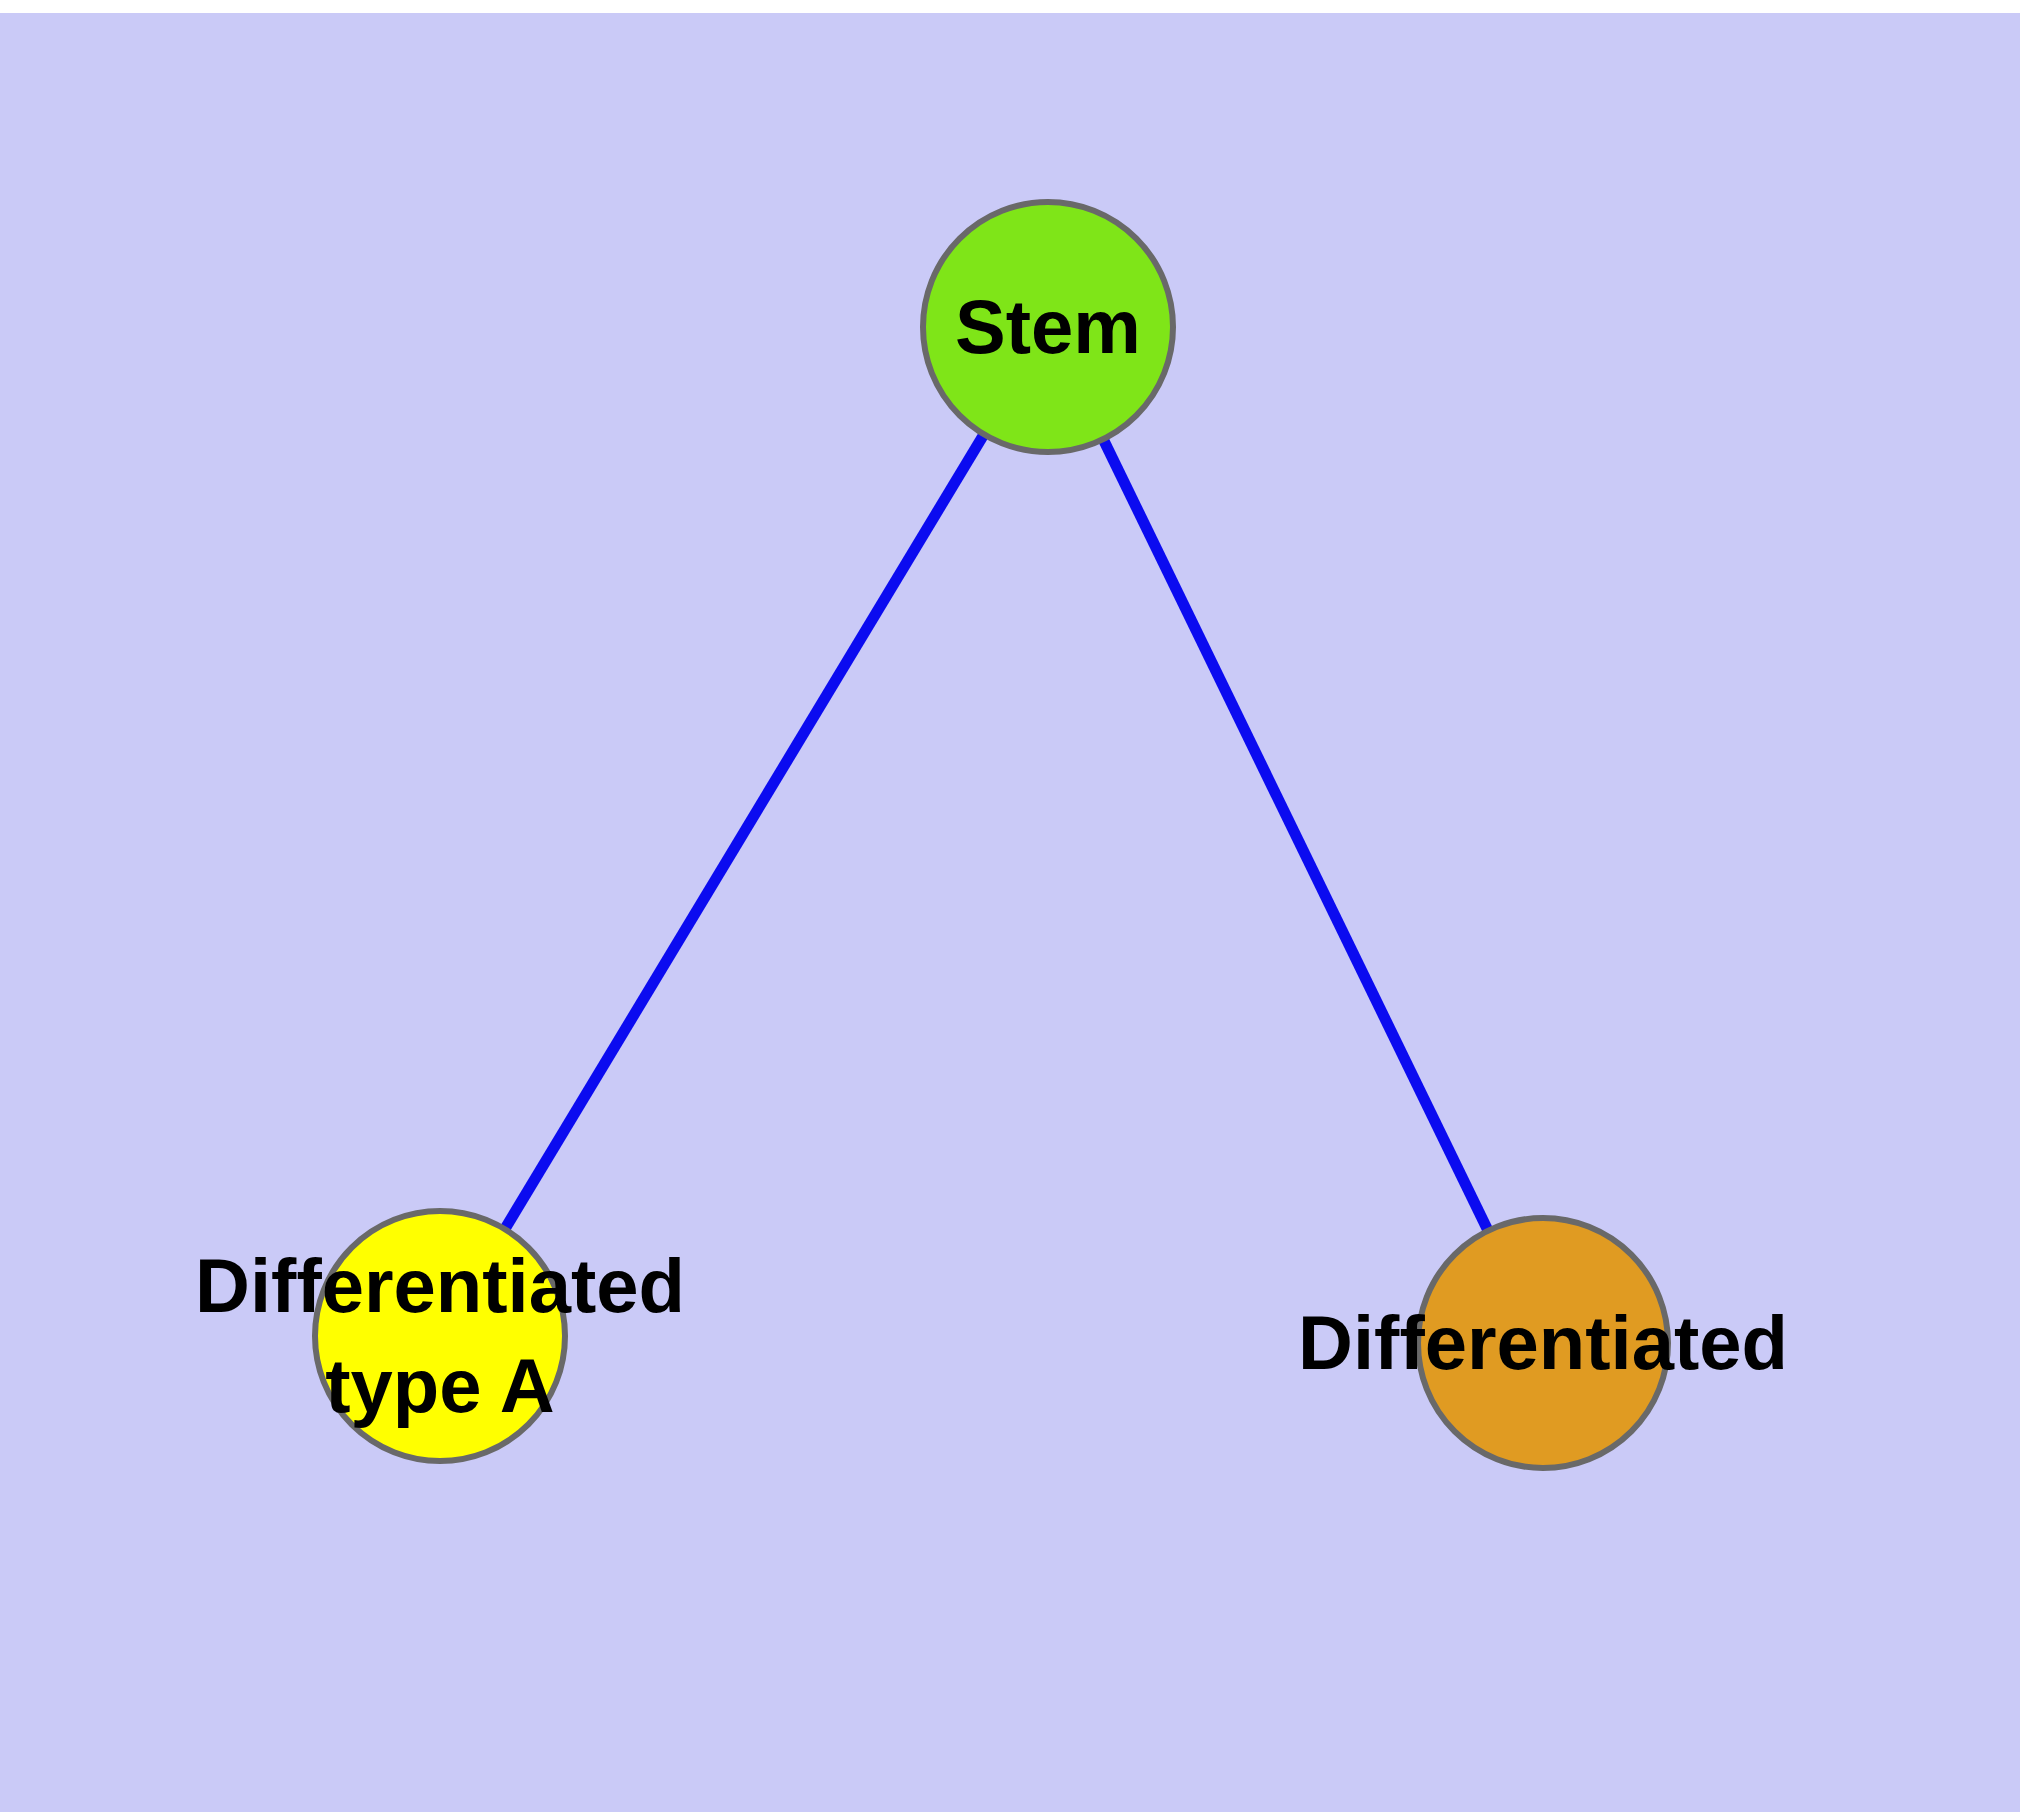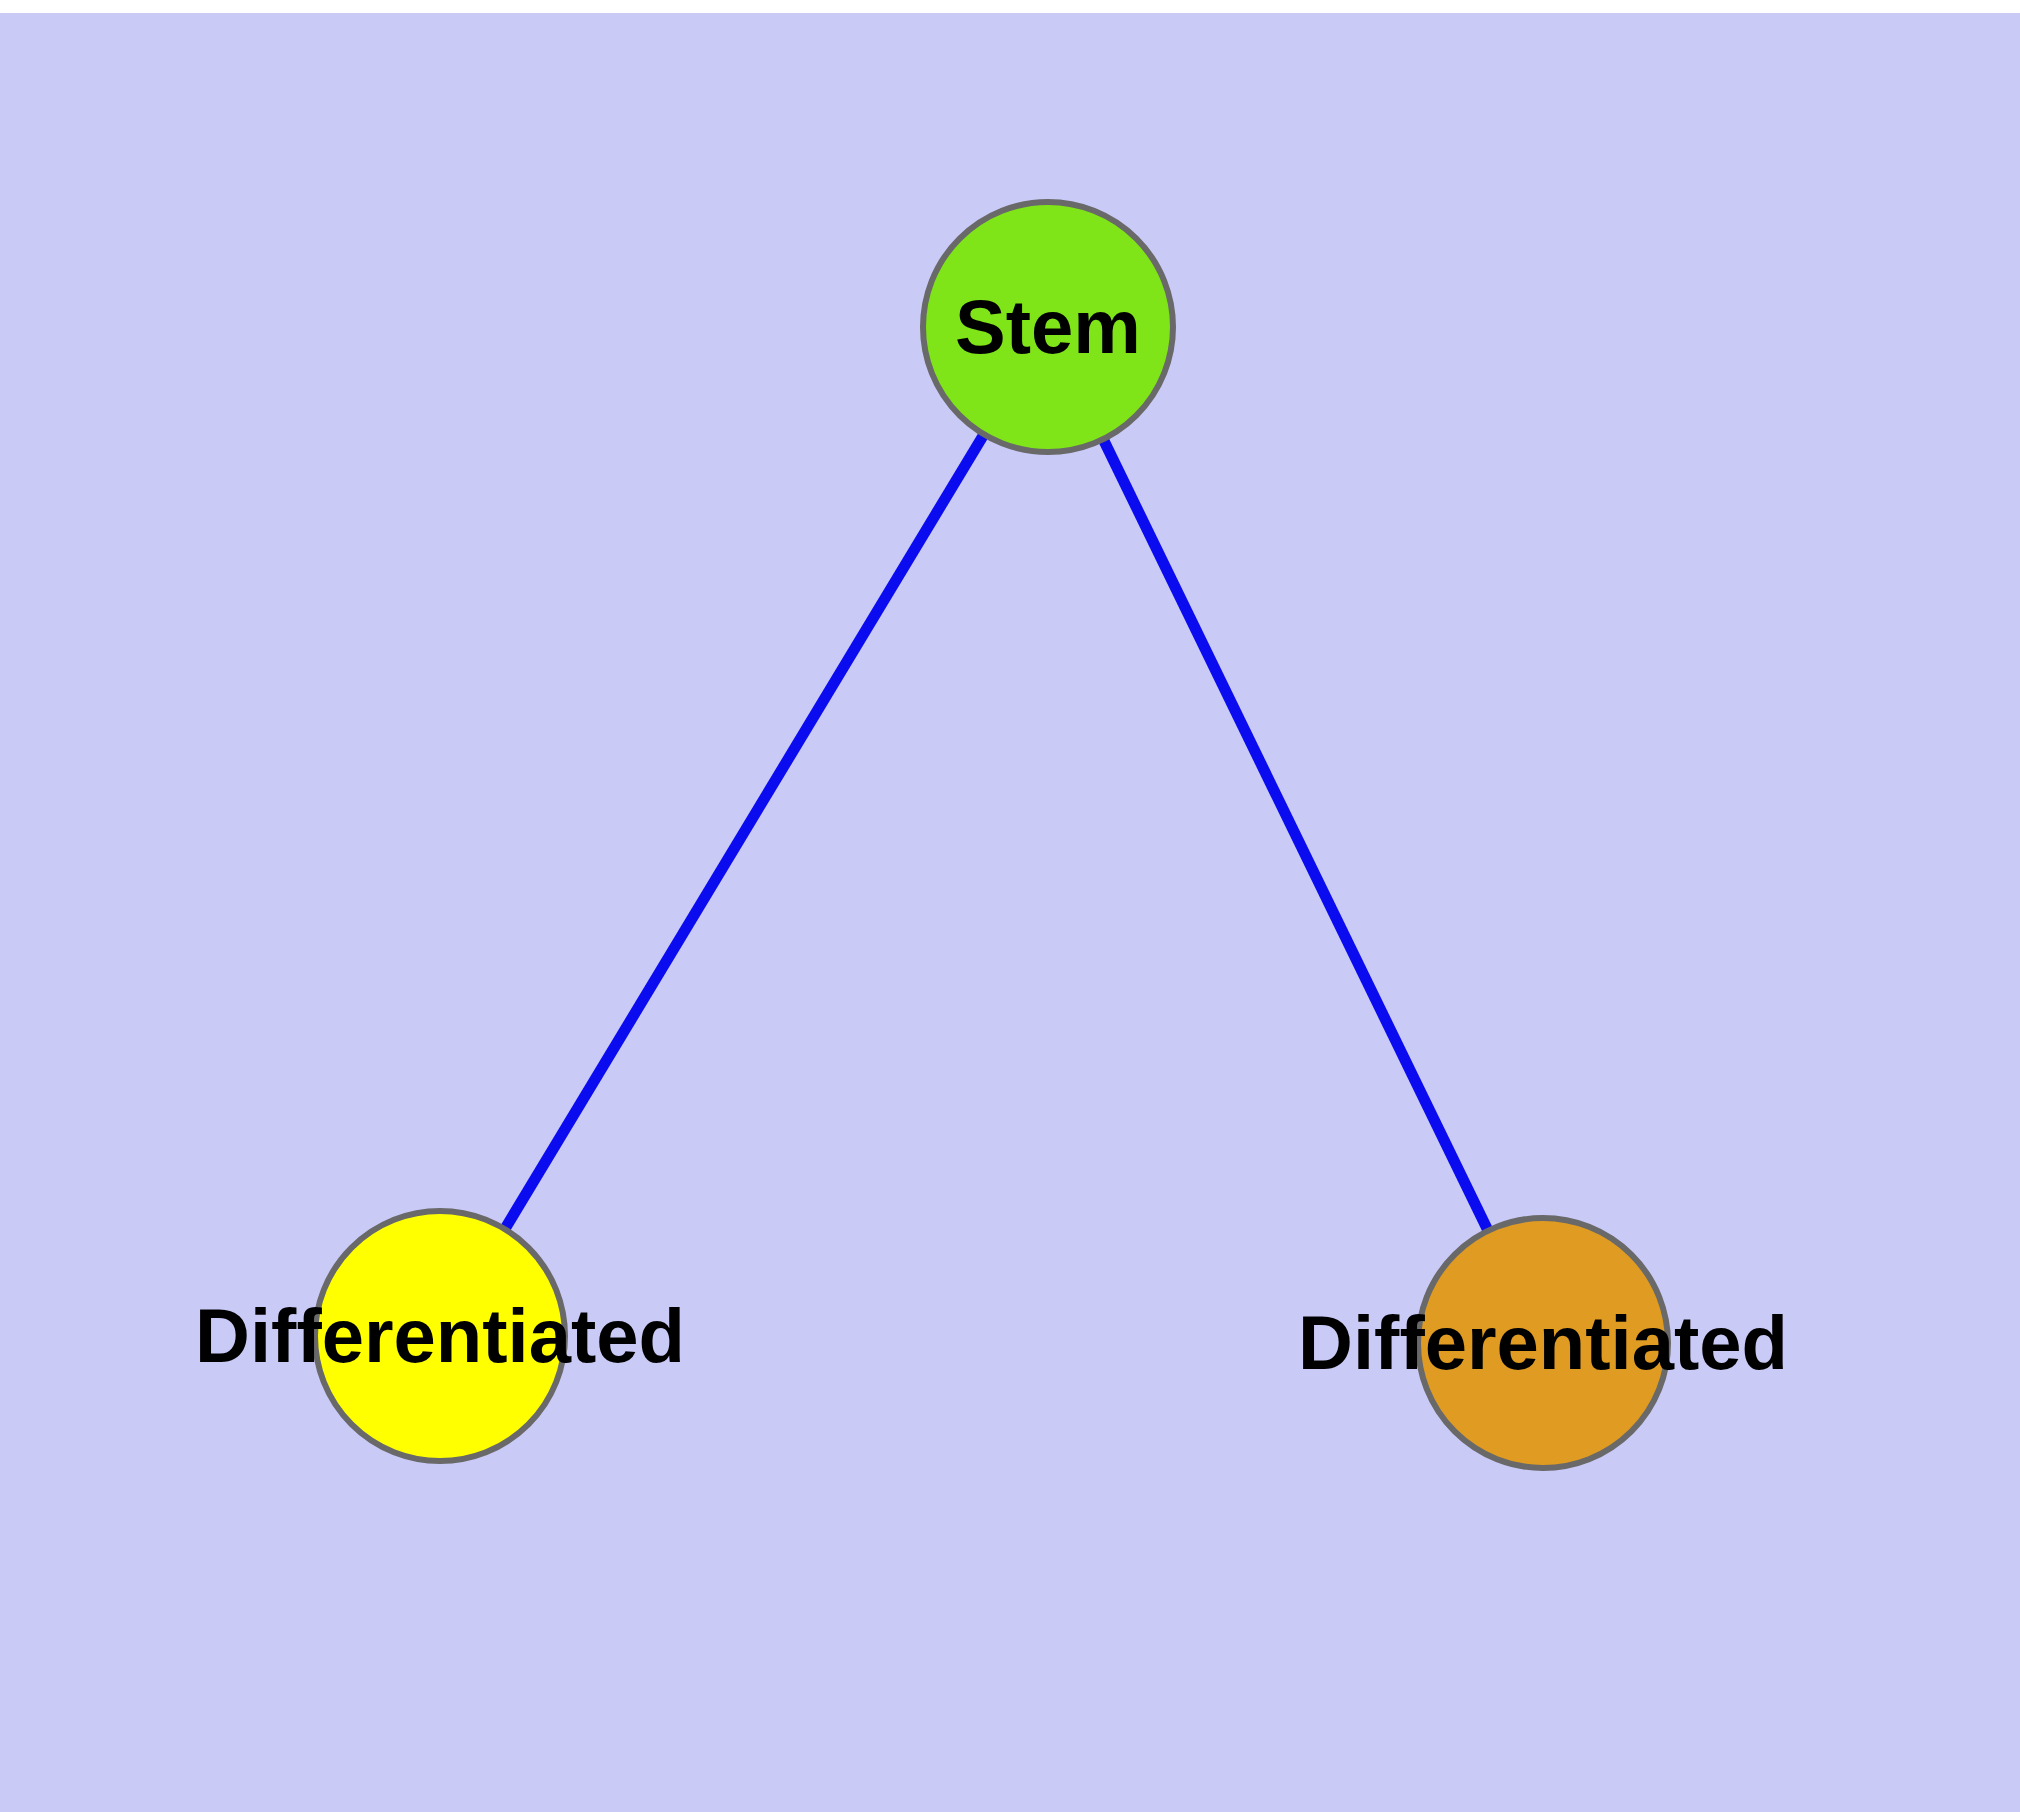--- a/index.html
+++ b/index.html
@@ -72,20 +72,21 @@
   <div class="node" style="left: 920px; top: 189px; width: 256px; height: 256px; background: rgb(127, 229, 24); border-color: rgb(105, 105, 105);"></div>
   <div class="node" style="left: 312px; top: 1198px; width: 256px; height: 256px; background: rgb(255, 255, 0); border-color: rgb(105, 105, 105);"></div>
   <div class="node" style="left: 1415px; top: 1205px; width: 256px; height: 256px; background: rgb(224, 155, 34); border-color: rgb(105, 105, 105);"></div>
 
   <div class="node-label" style="left: 1048px; top: 317px; color: rgb(0, 0, 0);">
     <span class="line">Stem</span>
   </div>
 
   <div class="node-label" style="left: 440px; top: 1326px; color: rgb(0, 0, 0);">
     <span class="line">Differentiated</span>
+    <span class="line">type A</span>
   </div>
 
   <div class="node-label" style="left: 1543px; top: 1333px; color: rgb(0, 0, 0);">
     <span class="line">Differentiated</span>
   </div>
 
   <div class="frame-strip top" style="background: rgb(255, 255, 255);"></div>
   <div class="frame-strip bottom" style="background: rgb(255, 255, 255);"></div>
 
 </div>

